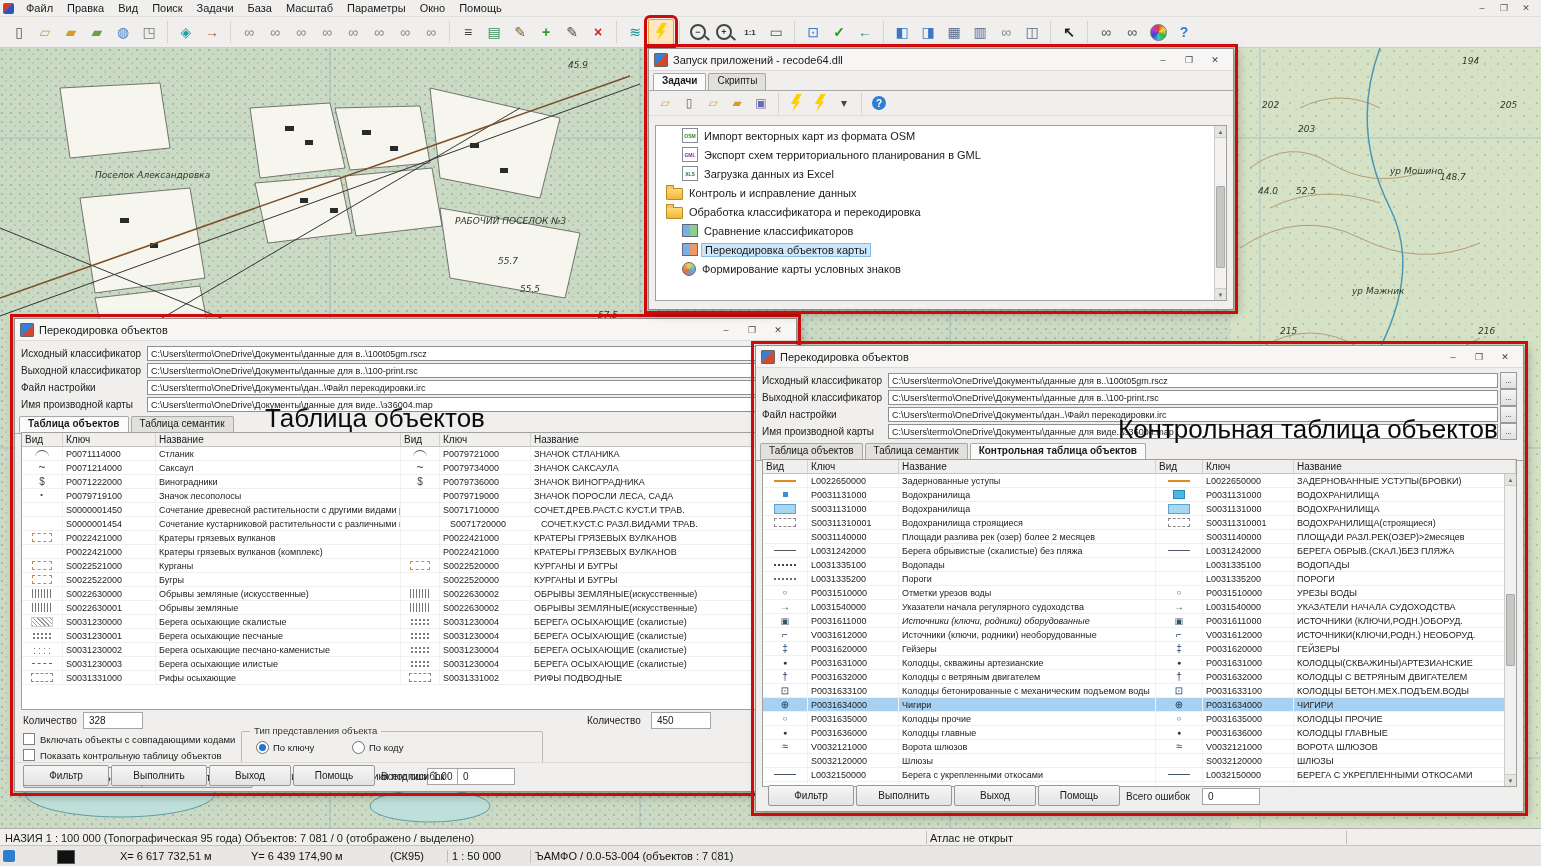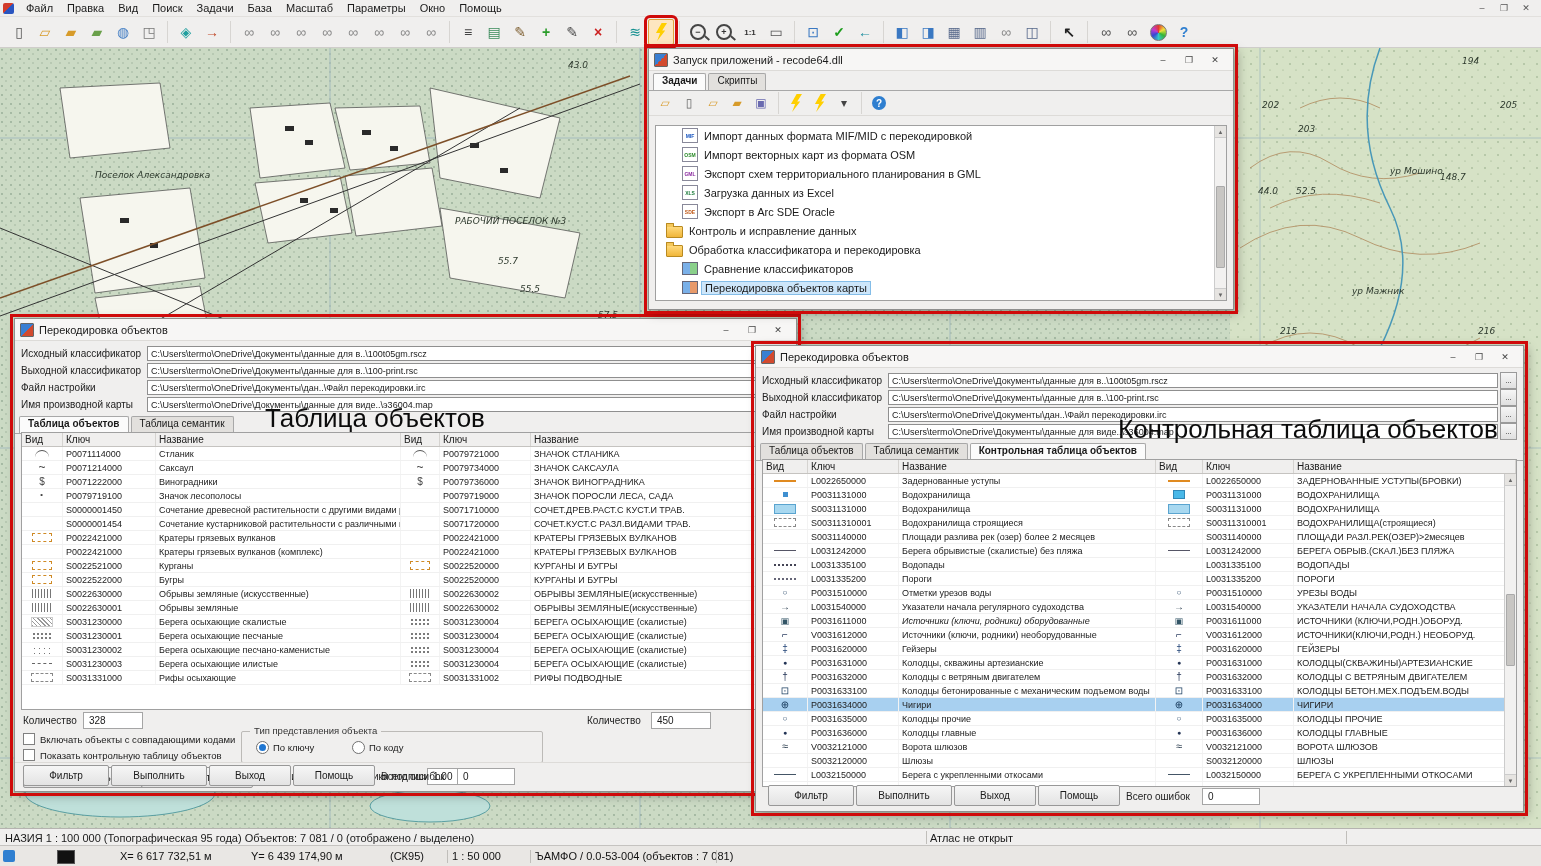--- a/index.html
+++ b/index.html
@@ -372,21 +372,21 @@
         <path d="M1270 160 q50 -25 110 -5"></path>
       </g>
       <path d="M1380 0 q-30 80 10 160 q30 60 -10 140" fill="none" stroke="#4898b8" stroke-width="1.5"></path>
     </svg>
     <div id="map-labels">
         <span class="map-label" style="left: 455px; top: 168px;">РАБОЧИЙ ПОСЕЛОК №3</span>
         <span class="map-label" style="left: 95px; top: 122px;">Поселок Александровка</span>
         <span class="map-label" style="left: 598px; top: 262px;">57.5</span>
         <span class="map-label" style="left: 520px; top: 236px;">55.5</span>
         <span class="map-label" style="left: 498px; top: 208px;">55.7</span>
-        <span class="map-label" style="left: 568px; top: 12px;">43.0</span>
+        <span class="map-label" style="left: 568px; top: 12px;">45.9</span>
         <span class="map-label" style="left: 1390px; top: 118px;">ур Мошино</span>
         <span class="map-label" style="left: 1352px; top: 238px;">ур Мажник</span>
         <span class="map-label" style="left: 1298px; top: 76px;">203</span>
         <span class="map-label" style="left: 1262px; top: 52px;">202</span>
         <span class="map-label" style="left: 1280px; top: 278px;">215</span>
         <span class="map-label" style="left: 1478px; top: 278px;">216</span>
         <span class="map-label" style="left: 1258px; top: 138px;">44.0</span>
         <span class="map-label" style="left: 1296px; top: 138px;">52.5</span>
         <span class="map-label" style="left: 1440px; top: 124px;">148.7</span>
         <span class="map-label" style="left: 1462px; top: 8px;">194</span>
@@ -433,39 +433,31 @@
         </div>
         <div class="tb-icon">
           <span style="color: rgb(68, 68, 68);">▾</span>
         </div>
         <div class="tb-sep"></div>
         <div class="tb-icon">
           <span class="help-round">?</span>
         </div>
       </div>
     <div class="task-list" id="task-list">
-      <div class="task-item" style="padding-left: 26px;">
-          <span class="tico tico-doc" style="color: rgb(26, 86, 192);">MIF</span>
-          <span class="tlabel">Импорт данных формата MIF/MID с перекодировкой</span>
-        </div>
         <div class="task-item" style="padding-left: 26px;">
           <span class="tico tico-doc" style="color: rgb(42, 138, 42);">OSM</span>
           <span class="tlabel">Импорт векторных карт из формата OSM</span>
         </div>
         <div class="task-item" style="padding-left: 26px;">
           <span class="tico tico-doc" style="color: rgb(138, 42, 160);">GML</span>
           <span class="tlabel">Экспорт схем территориального планирования в GML</span>
         </div>
         <div class="task-item" style="padding-left: 26px;">
           <span class="tico tico-doc" style="color: rgb(26, 122, 58);">XLS</span>
           <span class="tlabel">Загрузка данных из Excel</span>
-        </div>
-        <div class="task-item" style="padding-left: 26px;">
-          <span class="tico tico-doc" style="color: rgb(192, 90, 26);">SDE</span>
-          <span class="tlabel">Экспорт в Arc SDE Oracle</span>
         </div>
         <div class="task-item" style="padding-left: 10px;">
           <span class="tico tico-DIR"></span>
           <span class="tlabel">Контроль и исправление данных</span>
         </div>
         <div class="task-item" style="padding-left: 10px;">
           <span class="tico tico-DIR"></span>
           <span class="tlabel">Обработка классификатора и перекодировка</span>
         </div>
         <div class="task-item" style="padding-left: 26px;">
@@ -594,21 +586,21 @@
             <div class="tcell tc-sym" style="width: 32px;"></div>
             <div class="tcell" style="width: 84px;">S0071710000</div>
             <div class="tcell" style="width: 236px;">СОЧЕТ.ДРЕВ.РАСТ.С КУСТ.И ТРАВ.</div>
             <div class="tcell" style="flex: 1 1 0%;"></div>
           </div>
           <div class="trow">
             <div class="tcell tc-sym" style="width: 34px;"></div>
             <div class="tcell" style="width: 86px;">S0000001454</div>
             <div class="tcell" style="width: 238px;">Сочетание кустарниковой растительности с различными видами тр</div>
             <div class="tcell tc-sym" style="width: 32px;"></div>
-            <div class="tcell" style="width: 84px;">S0071720000</div>
+            <div class="tcell" style="width: 84px; margin-left: 7px;">S0071720000</div>
             <div class="tcell" style="width: 236px;">СОЧЕТ.КУСТ.С РАЗЛ.ВИДАМИ ТРАВ.</div>
             <div class="tcell" style="flex: 1 1 0%;"></div>
           </div>
           <div class="trow">
             <div class="tcell tc-sym" style="width: 34px;">
               <span class="sym sym-rect-orange"></span>
             </div>
             <div class="tcell" style="width: 86px;">P0022421000</div>
             <div class="tcell" style="width: 238px;">Кратеры грязевых вулканов</div>
             <div class="tcell tc-sym" style="width: 32px;"></div>

